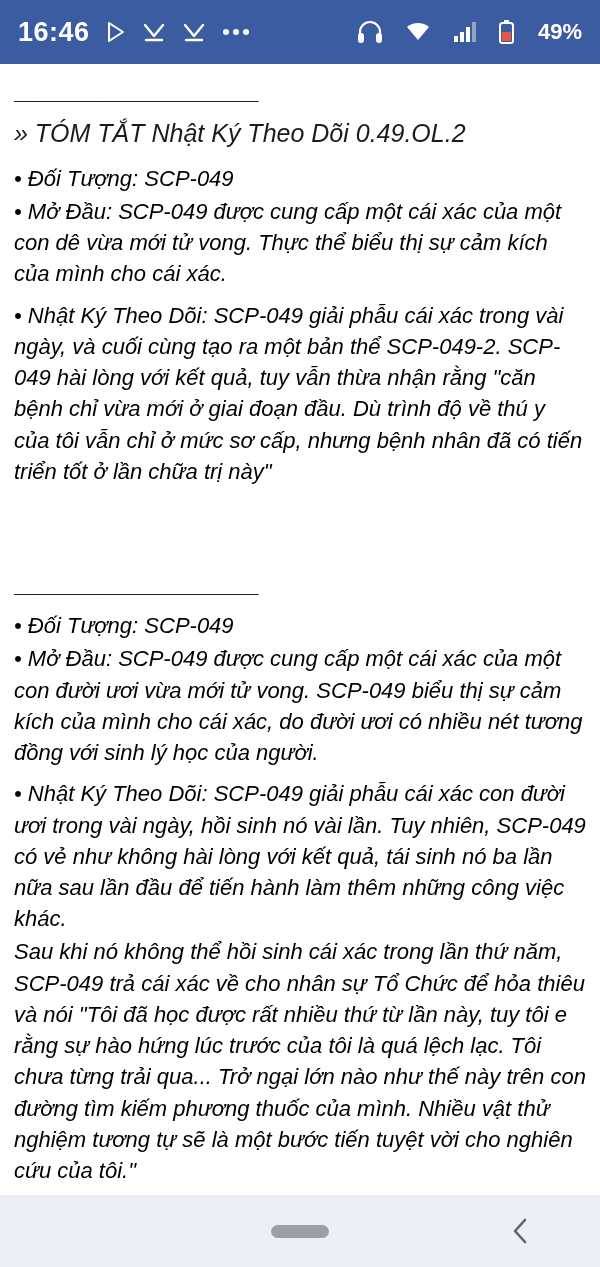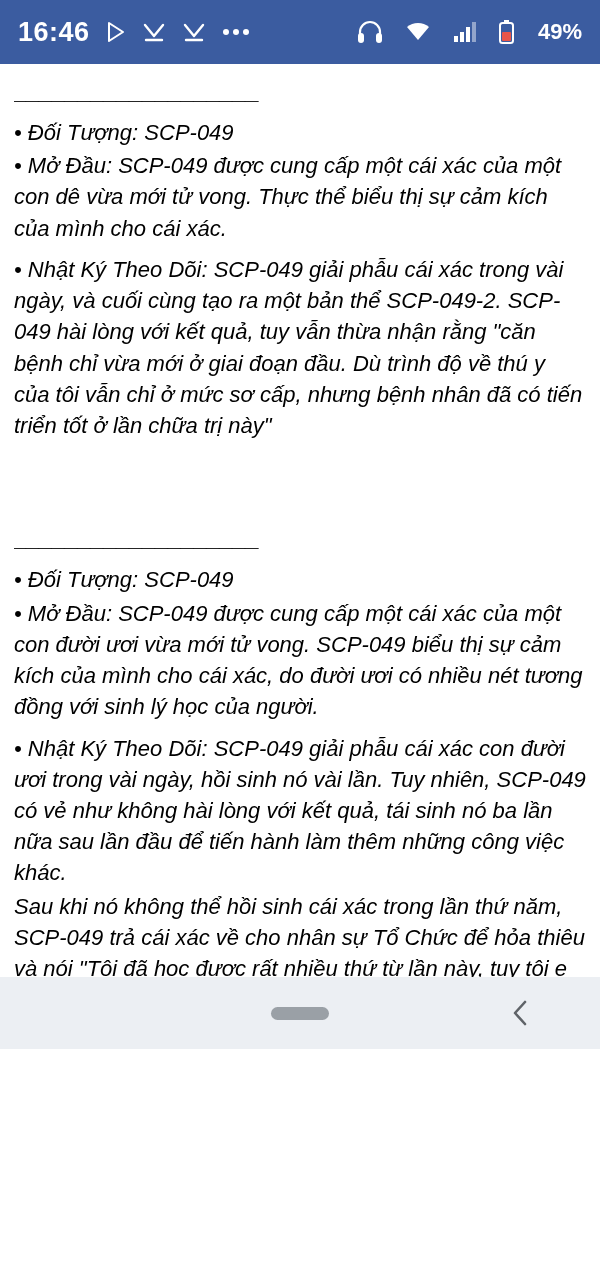--- a/index.html
+++ b/index.html
@@ -6,21 +6,21 @@
   html, body {
     width: 600px;
     height: 1267px;
     background: #ffffff;
     font-family: "Liberation Sans", sans-serif;
     overflow: hidden;
   }
   .screen {
     position: relative;
     width: 600px;
-    height: 1049px;
+    height: 1267px;
     background: #ffffff;
     display: flex;
     flex-direction: column;
   }
 
   
   .statusbar {
     height: 64px;
     background: #3b5ca0;
     color: #ffffff;
@@ -173,20 +173,21 @@
         </svg>
       </span>
       <span class="batt-text">49%</span>
     </div>
   </div>
 
   <div class="content">
 
     <div class="section">
       <div class="divider-text">___________________</div>
+      <div class="heading">» TÓM TẮT Nhật Ký Theo Dõi 0.49.OL.2</div>
       <div class="para tight">• Đối Tượng: SCP-049</div>
       <div class="para">• Mở Đầu: SCP-049 được cung cấp một cái xác của một con dê vừa mới tử vong. Thực thể biểu thị sự cảm kích của mình cho cái xác.</div>
       <div class="para">• Nhật Ký Theo Dõi: SCP-049 giải phẫu cái xác trong vài ngày, và cuối cùng tạo ra một bản thể SCP-049-2. SCP-049 hài lòng với kết quả, tuy vẫn thừa nhận rằng "căn bệnh chỉ vừa mới ở giai đoạn đầu. Dù trình độ về thú y của tôi vẫn chỉ ở mức sơ cấp, nhưng bệnh nhân đã có tiến triển tốt ở lần chữa trị này"</div>
     </div>
 
     <div class="gap-block"></div>
 
     <div class="section">
       <div class="divider-text">___________________</div>
       <div class="para tight">• Đối Tượng: SCP-049</div>

